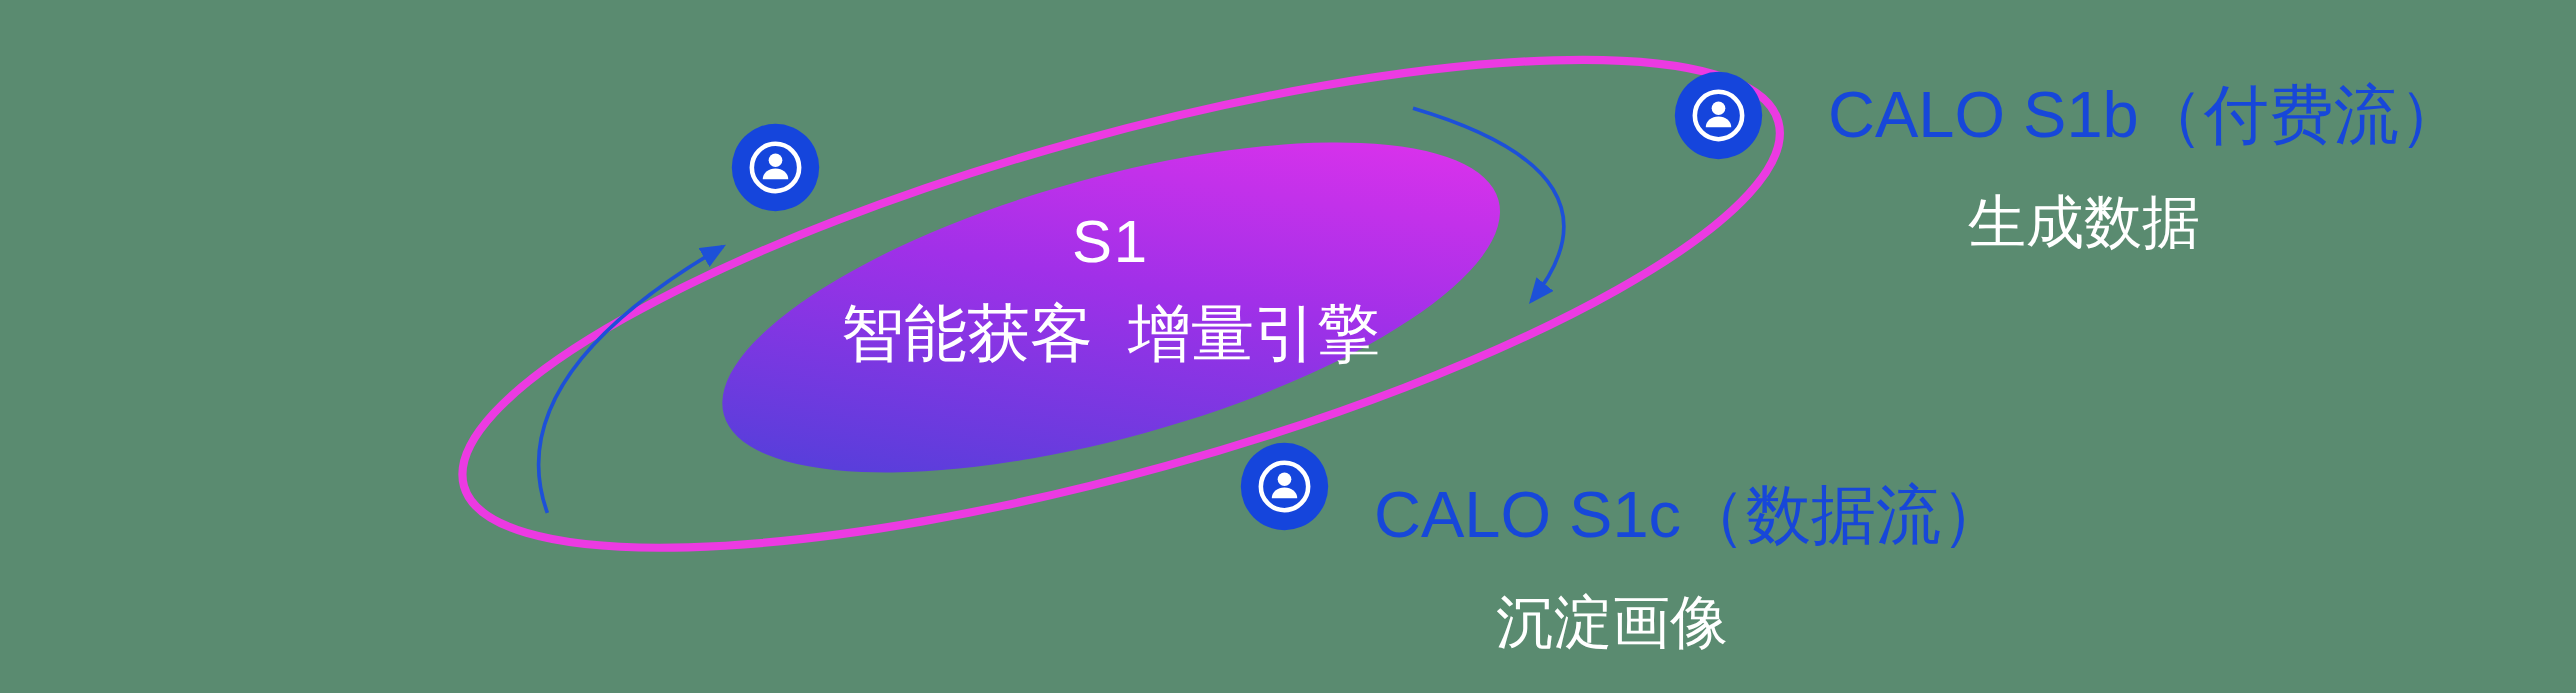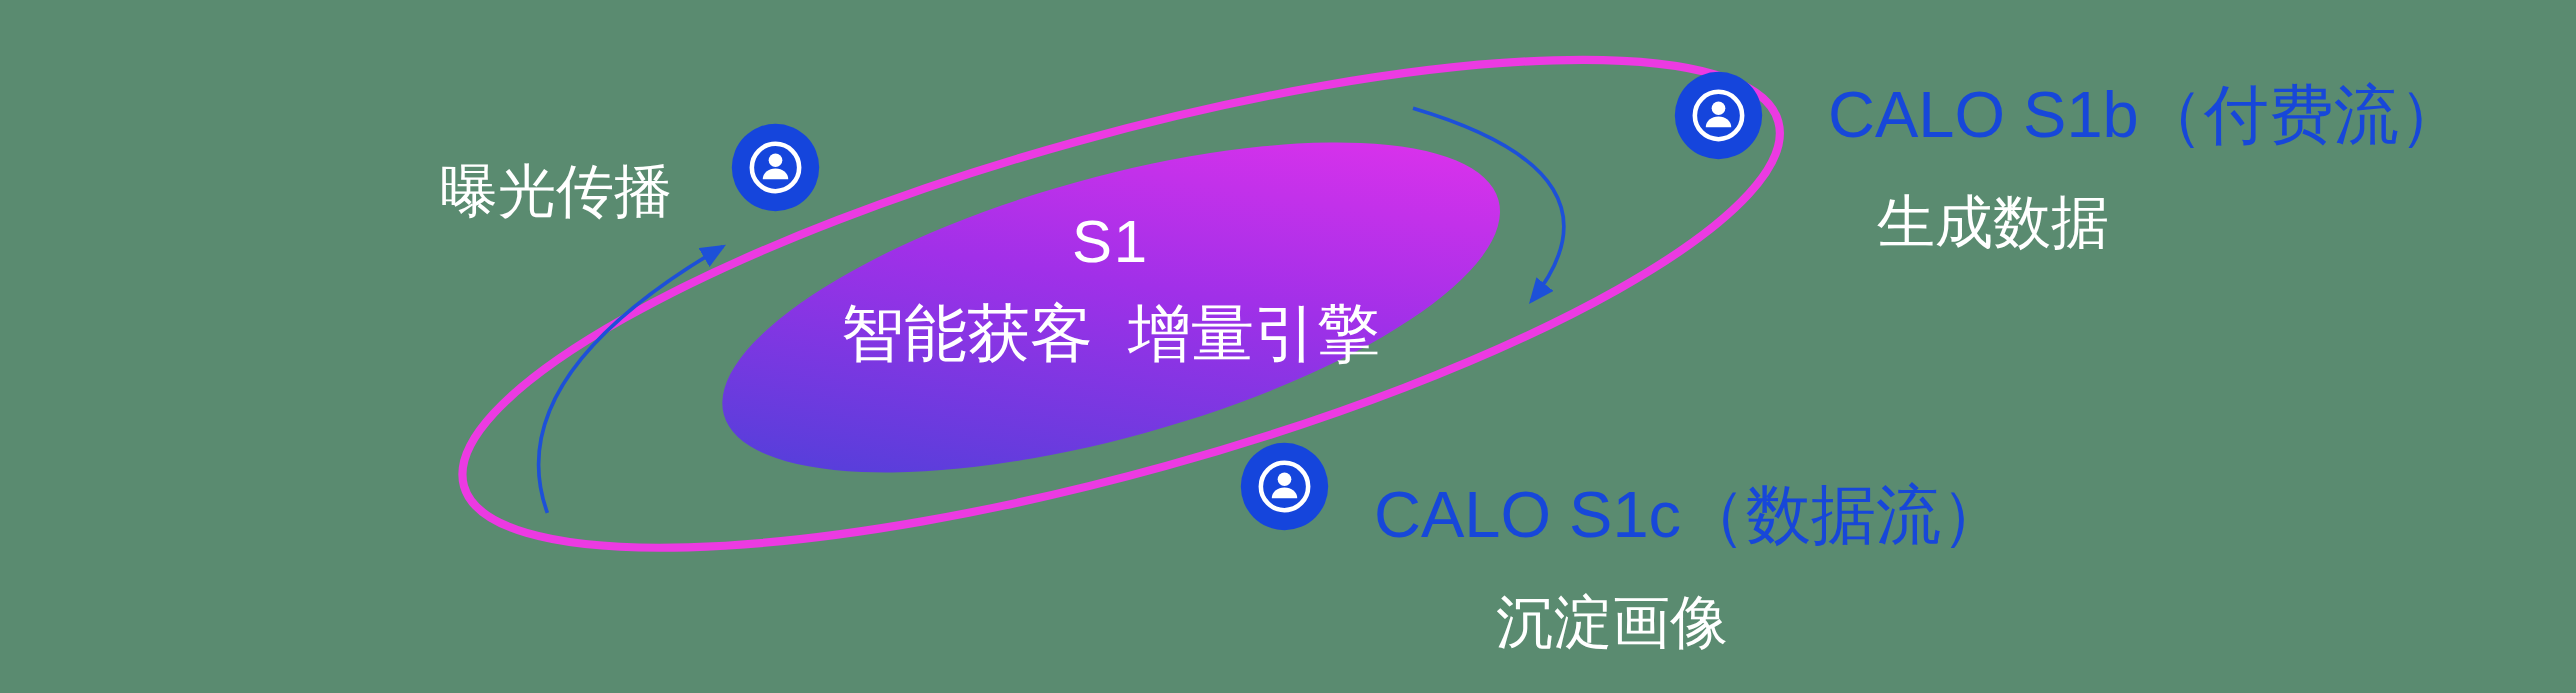--- a/index.html
+++ b/index.html
@@ -74,22 +74,21 @@
       <circle cx="50" cy="42" r="7.5" fill="#ffffff"></circle>
       <path d="M 36 63 a 14 12 0 0 1 28 0 z" fill="#ffffff"></path>
     </svg>
   </div>
 
   <div class="core-text">
     <div class="core-title">S1</div>
     <div class="core-subtitle">智能获客  增量引擎</div>
   </div>
 
-  <div class="label label-white" style="left:440px;top:158px">曝光传播</div>
 
   <div class="label label-blue" style="left:1828px;top:78px">CALO S1b（付费流）</div>
-  <div class="label label-white" style="left:1877px;top:189px">生成数据</div>
+  <div class="label label-white" style="left:1968px;top:189px">生成数据</div>
 
   <div class="label label-blue" style="left:1374px;top:478px">CALO S1c（数据流）</div>
   <div class="label label-white" style="left:1496px;top:589px">沉淀画像</div>
 
 </div>
 
 
 </body></html>

